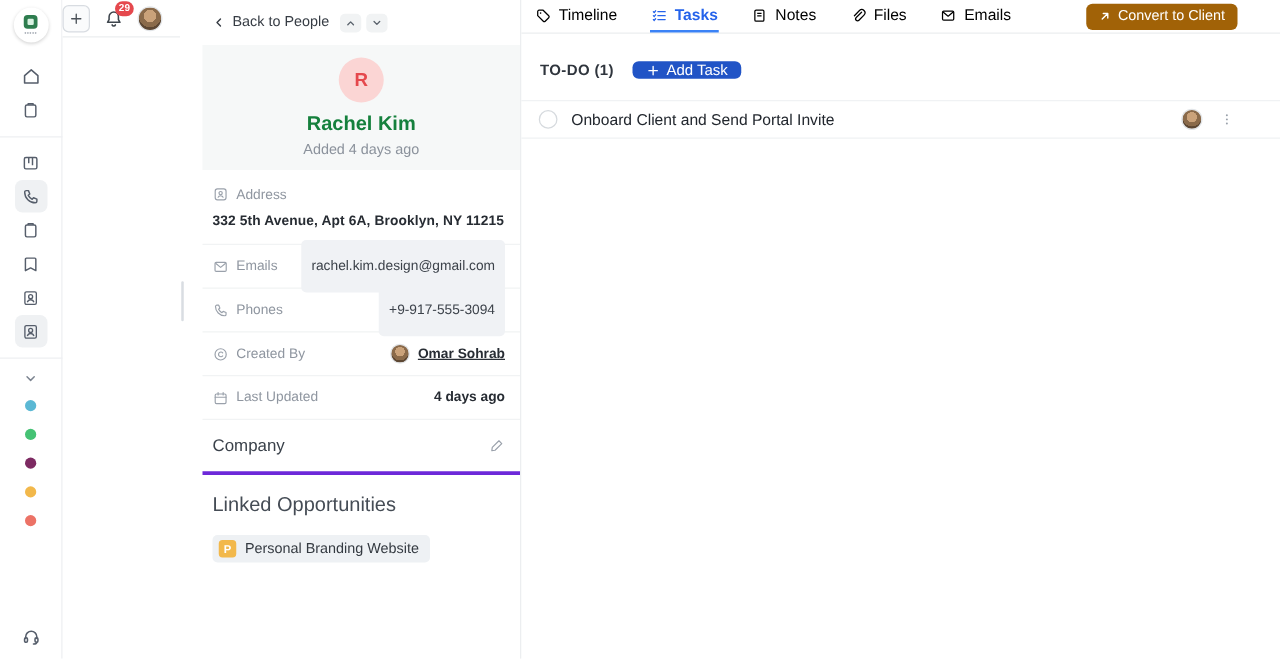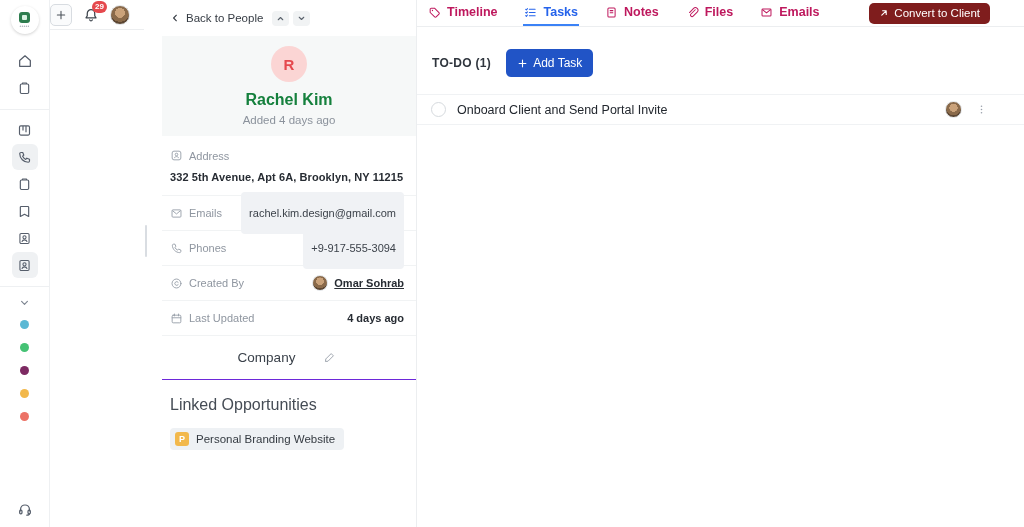--- a/index.html
+++ b/index.html
@@ -47,39 +47,39 @@
   .person-added { margin-top:5px; font-size:11.5px; color:#8b929c; }
   .field-label { display:flex; align-items:center; gap:6px; color:#8f96a0; font-size:11px; }
   .field-label svg { color:#9aa1ab; }
   .addr-block { padding:13px 12px 12px 8px; border-bottom:1px solid #f1f3f4; }
   .addr-value { margin-top:9px; font-weight:700; font-size:11px; color:#272c33; letter-spacing:.1px; }
   .field-row { height:35px; display:flex; align-items:center; justify-content:space-between; padding:0 12px 0 8px; border-bottom:1px solid #f1f3f4; }
   .chip { background:#f0f2f5; border-radius:4px; padding:15px 8px; font-size:11px; color:#3c424a; cursor:pointer;text-align:right; }
   .bold-val { font-weight:700; font-size:11px; color:#272c33; }
   .created-val { display:flex; align-items:center; gap:6px;text-decoration:underline; }
   .avatar-small { width:16px; height:16px; }
-  .company-row { height:44px; display:flex; align-items:center; justify-content:center; padding:0 12px 0 8px; border-bottom:1px solid #6d28d9;gap:28px; }
+  .company-row { height:44px; display:flex; align-items:center; justify-content:space-between; padding:0 12px 0 8px; border-bottom:3px solid #6d28d9;gap:28px; }
   .company-title { font-size:13.5px; color:#3a414a; font-weight:500; }
   .pencil { color:#9aa1ab; cursor:pointer; }
   .lo-section { padding:16px 12px 0 8px; }
   .lo-title { font-size:16px; color:#454c55; }
   .lo-chip { margin-top:14px; display:inline-flex; align-items:center; gap:7px; background:#eef1f4; border-radius:4px; padding:4px 9px 4px 5px; cursor:pointer; }
   .lo-badge { width:14px; height:14px; border-radius:3px; background:#f2b84b; color:#fff; font-size:9px; font-weight:700; display:grid; place-items:center; }
   .lo-name { font-size:11.5px; color:#343a41; font-weight:500; }
 
   
   .main { flex:1; display:flex; flex-direction:column; min-width:0; background:#fff; }
   .tabbar { height:27px; flex:0 0 27px; border-bottom:1px solid #eceef0; display:flex; align-items:stretch; padding-left:10px; }
   .tabs { display:flex; gap:25px; }
-  .tab { display:flex; align-items:center; gap:6px; font-size:12.5px; color:#be185d; cursor:pointer; border-bottom:2px solid transparent; padding:0 1px;font-weight:bold; }
+  .tab { display:flex; align-items:center; gap:6px; font-size:12.5px; color:#000000; cursor:pointer; border-bottom:2px solid transparent; padding:0 1px; }
   .tab.active { color:#2563eb; font-weight:600; border-bottom-color:#3b82f6; }
-  .convert-btn { margin-left:auto; margin-right:34px; align-self:center; background:#7f1d1d; color:#fff; border:none; border-radius:5px; height:21px; padding:0 10px; font-size:11.5px; font-weight:500; display:flex; align-items:center; gap:5px; cursor:pointer; font-family:inherit; }
+  .convert-btn { margin-left:auto; margin-right:34px; align-self:center; background:#a16207; color:#fff; border:none; border-radius:5px; height:21px; padding:0 10px; font-size:11.5px; font-weight:500; display:flex; align-items:center; gap:5px; cursor:pointer; font-family:inherit; }
   .todo-row { margin:22px 0 0 15px; display:flex; align-items:center; gap:15px; }
   .todo-label { font-size:12px; font-weight:700; color:#2f353d; letter-spacing:.3px; }
-  .add-task-btn { background:#2154c6; color:#fff; border:none; border-radius:5px; height:28px; padding:0 11px; font-size:12px; font-weight:500; display:flex; align-items:center; gap:5px; cursor:pointer; font-family:inherit; }
+  .add-task-btn { background:#2154c6; color:#fff; border:none; border-radius:5px; height:14px; padding:0 11px; font-size:12px; font-weight:500; display:flex; align-items:center; gap:5px; cursor:pointer; font-family:inherit; }
   .task-row { margin-top:17px; height:31px; border-top:1px solid #f0f2f4; border-bottom:1px solid #f0f2f4; display:flex; align-items:center; padding:0 36px 0 14px; }
   .task-check { width:15px; height:15px; border:1.5px solid #d6dade; border-radius:50%; background:#fff; cursor:pointer; flex:0 0 15px; }
   .task-title { margin-left:11px; font-size:12.5px; font-weight:500; color:#22272e; }
   .task-right { margin-left:auto; display:flex; align-items:center; gap:13px; }
   .avatar-task { width:17px; height:17px; }
   .kebab { color:#9aa1ab; cursor:pointer; }
 </style>
 </head>
 <body>
 

